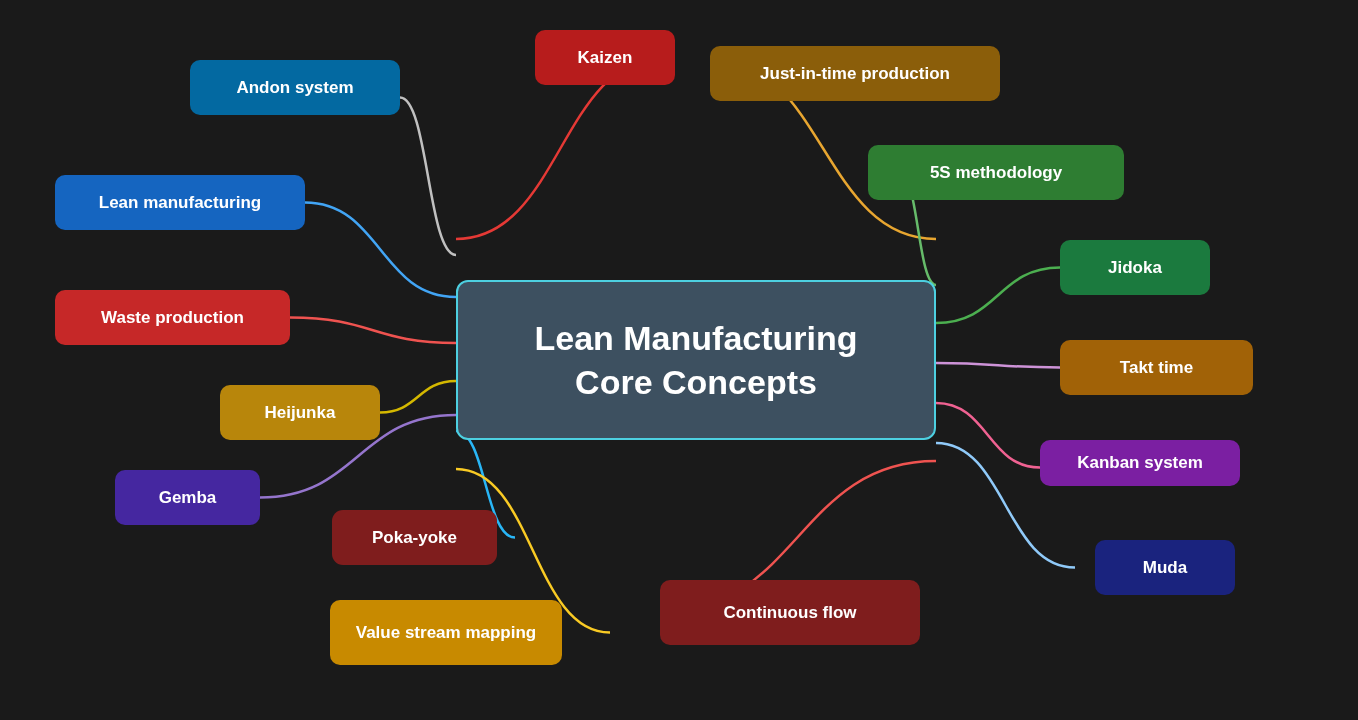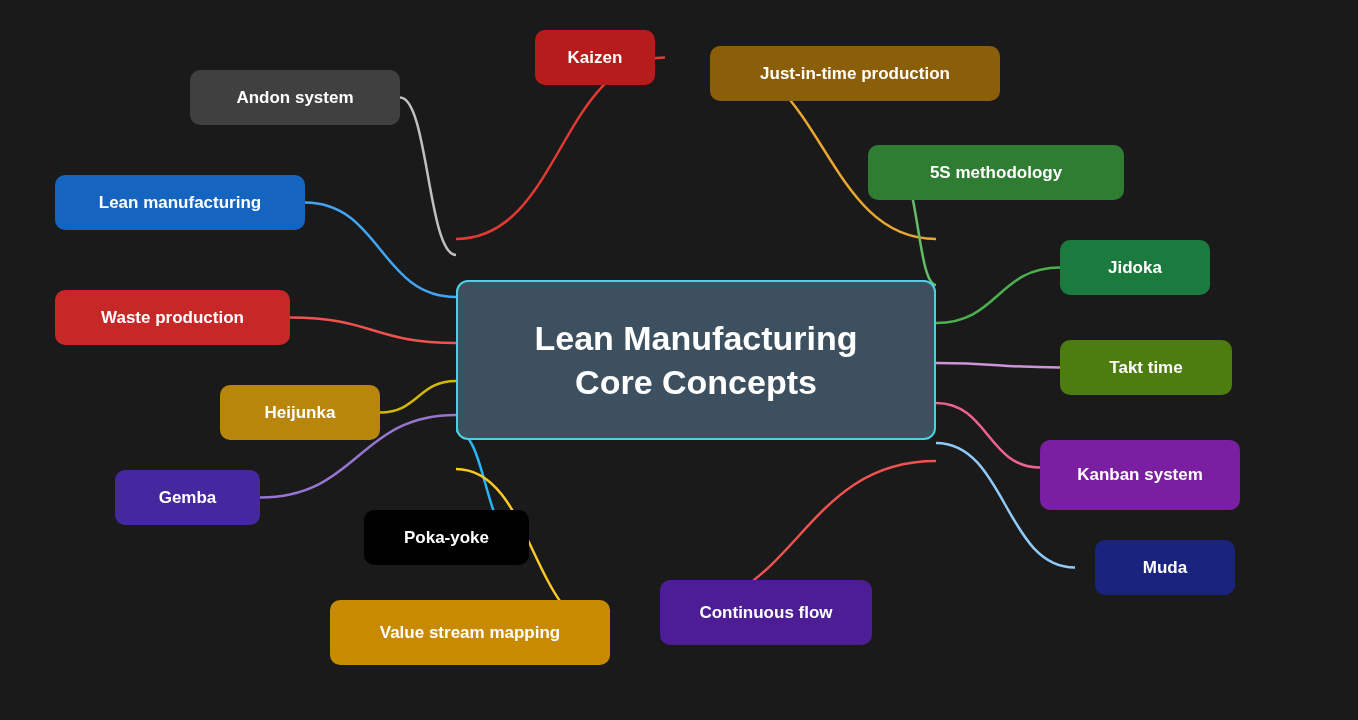--- a/index.html
+++ b/index.html
@@ -66,29 +66,29 @@
       <path d="M 456 381 C 418 381, 418 412.5, 380 412.5" stroke="#d4b800" stroke-width="2.5" fill="none"></path>
       <path d="M 936 403 C 988 403, 988 467.5, 1040 467.5" stroke="#f06292" stroke-width="2.5" fill="none"></path>
       <path d="M 456 415 C 358 415, 358 497.5, 260 497.5" stroke="#9575cd" stroke-width="2.5" fill="none"></path>
       <path d="M 936 443 C 1005.5 443, 1005.5 567.5, 1075 567.5" stroke="#90caf9" stroke-width="2.5" fill="none"></path>
       <path d="M 456 431 C 485.5 431, 485.5 537.5, 515 537.5" stroke="#29b6f6" stroke-width="2.5" fill="none"></path>
       <path d="M 936 461 C 798 461, 798 612.5, 660 612.5" stroke="#ef5350" stroke-width="2.5" fill="none"></path>
       <path d="M 456 469 C 533 469, 533 632.5, 610 632.5" stroke="#f9ca24" stroke-width="2.5" fill="none"></path>
     </svg>
   <div id="nodes-container">
       <div class="center-node" style="left: 456px; top: 280px; width: 480px; height: 160px; background: rgb(61, 80, 96); border: 2px solid rgb(77, 208, 225); font-size: 34px;">Lean Manufacturing<br>Core Concepts</div>
-      <div class="node" style="left: 535px; top: 30px; width: 120px; height: 55px; background: rgb(183, 28, 28);">Kaizen</div>
+      <div class="node" style="left: 535px; top: 30px; width: 140px; height: 55px; background: rgb(183, 28, 28);">Kaizen</div>
       <div class="node" style="left: 710px; top: 46px; width: 290px; height: 55px; background: rgb(139, 94, 10);">Just-in-time production</div>
-      <div class="node" style="left: 190px; top: 70px; width: 210px; height: 55px; background: #404040;">Andon system</div>
+      <div class="node" style="left: 190px; top: 60px; width: 210px; height: 55px; background: #0369a1;">Andon system</div>
       <div class="node" style="left: 868px; top: 145px; width: 256px; height: 55px; background: rgb(46, 125, 50);">5S methodology</div>
       <div class="node" style="left: 55px; top: 175px; width: 250px; height: 55px; background: rgb(21, 101, 192);">Lean manufacturing</div>
       <div class="node" style="left: 1060px; top: 240px; width: 150px; height: 55px; background: rgb(27, 122, 62);">Jidoka</div>
       <div class="node" style="left: 55px; top: 290px; width: 235px; height: 55px; background: rgb(198, 40, 40);">Waste production</div>
-      <div class="node" style="left: 1060px; top: 340px; width: 172px; height: 55px; background: #4d7c0f;">Takt time</div>
+      <div class="node" style="left: 1060px; top: 340px; width: 193px; height: 55px; background: #a16207;">Takt time</div>
       <div class="node" style="left: 220px; top: 385px; width: 160px; height: 55px; background: rgb(184, 134, 11);">Heijunka</div>
-      <div class="node" style="left: 1040px; top: 440px; width: 200px; height: 70px; background: rgb(123, 31, 162);">Kanban system</div>
+      <div class="node" style="left: 1040px; top: 440px; width: 200px; height: 46px; background: rgb(123, 31, 162);">Kanban system</div>
       <div class="node" style="left: 115px; top: 470px; width: 145px; height: 55px; background: rgb(69, 39, 160);">Gemba</div>
       <div class="node" style="left: 1075px; top: 540px; width: 140px; height: 55px; background: rgb(26, 35, 126); margin-left: 20px;">Muda</div>
-      <div class="node" style="left: 364px; top: 510px; width: 165px; height: 55px; background: #000000;">Poka-yoke</div>
-      <div class="node" style="left: 660px; top: 580px; width: 212px; height: 65px; background: #4c1d95;">Continuous flow</div>
-      <div class="node" style="left: 330px; top: 600px; width: 280px; height: 65px; background: rgb(200, 138, 0); text-align: right;">Value stream mapping</div>
+      <div class="node" style="left: 332px; top: 510px; width: 165px; height: 55px; background: #7f1d1d; border-radius: 11px;">Poka-yoke</div>
+      <div class="node" style="left: 660px; top: 580px; width: 260px; height: 65px; background: #7f1d1d;">Continuous flow</div>
+      <div class="node" style="left: 330px; top: 600px; width: 232px; height: 65px; background: rgb(200, 138, 0); text-align: right;">Value stream mapping</div>
     </div>
 </div>
 
 </body></html>

